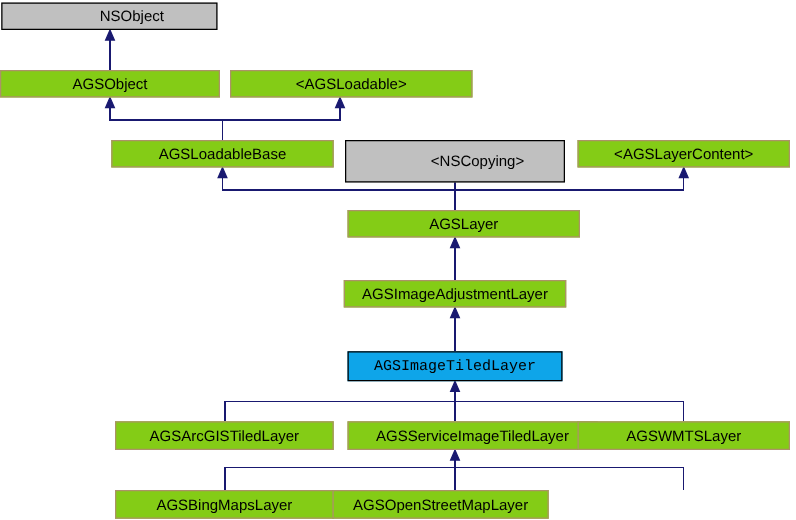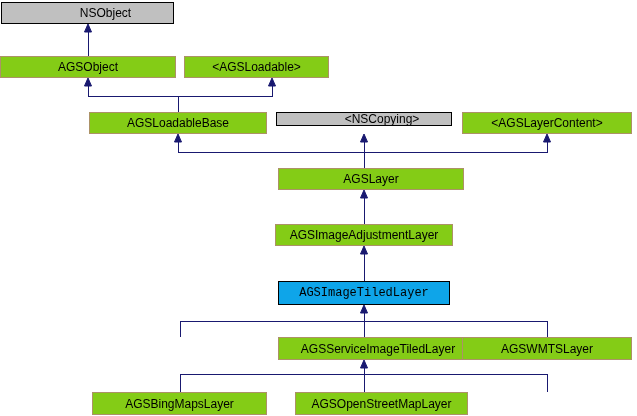--- a/index.html
+++ b/index.html
@@ -96,37 +96,38 @@
     <g>
       <path d="M364,366 V374 M180,392 V374 H547 V392 M364,374 V392"></path>
       <polygon points="364,360 360.5,368 367.5,368"></polygon>
     </g>
   </svg>
 
   <div class="node gray" style="left:1px;top:2px;width:173px;height:22px">NSObject</div>
 
   <div class="node" style="left:0px;top:56px;width:176px;height:22px">AGSObject</div>
 
-  <div class="node" style="left:184px;top:56px;width:145px;height:22px">&lt;AGSLoadable&gt;</div>
+  <div class="node" style="left:184px;top:56px;width:194px;height:22px">&lt;AGSLoadable&gt;</div>
 
   <div class="node" style="left:89px;top:112px;width:178px;height:22px">AGSLoadableBase</div>
 
-  <div class="node gray" style="left:276px;top:112px;width:176px;height:14px">&lt;NSCopying&gt;</div>
+  <div class="node gray" style="left:276px;top:112px;width:176px;height:34px">&lt;NSCopying&gt;</div>
 
   <div class="node" style="left:462px;top:112px;width:170px;height:22px">&lt;AGSLayerContent&gt;</div>
 
   <div class="node" style="left:278px;top:168px;width:186px;height:22px">AGSLayer</div>
 
   <div class="node" style="left:275px;top:224px;width:178px;height:22px">AGSImageAdjustmentLayer</div>
 
   <div class="node current" style="left:278px;top:281px;width:172px;height:24px">AGSImageTiledLayer</div>
 
+  <div class="node" style="left:92px;top:337px;width:175px;height:23px">AGSArcGISTiledLayer</div>
 
   <div class="node" style="left:278px;top:337px;width:200px;height:23px">AGSServiceImageTiledLayer</div>
 
   <div class="node" style="left:92px;top:392px;width:175px;height:23px">AGSBingMapsLayer</div>
 
   <div class="node" style="left:462px;top:337px;width:170px;height:23px">AGSWMTSLayer</div>
 
-  <div class="node" style="left:295px;top:392px;width:173px;height:23px">AGSOpenStreetMapLayer</div>
+  <div class="node" style="left:266px;top:392px;width:173px;height:23px">AGSOpenStreetMapLayer</div>
 
 
 </div>
 
 </body></html>

